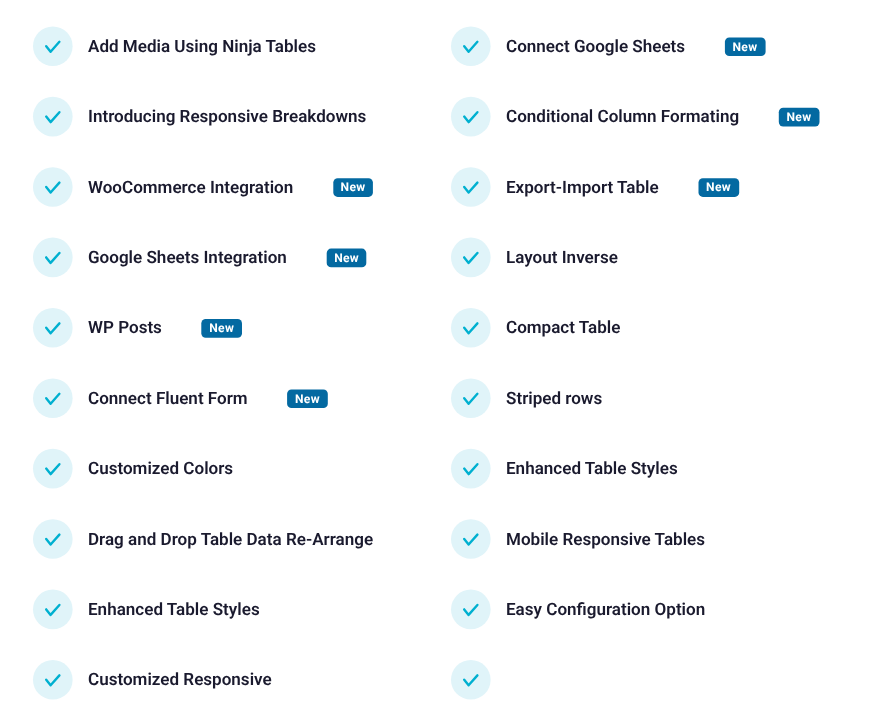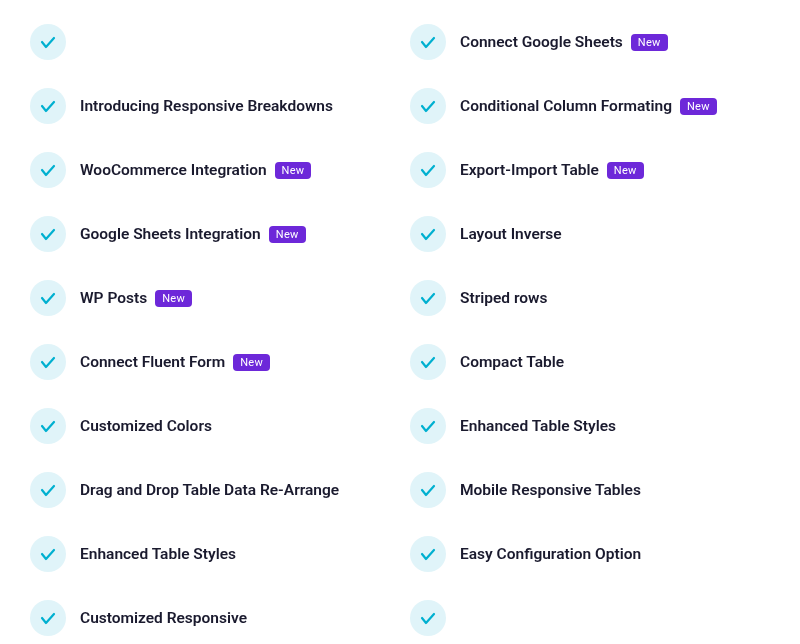--- a/index.html
+++ b/index.html
@@ -38,41 +38,43 @@
     .feature-label {
       font-size: 15.5px;
       font-weight: 600;
       color: #1a1a2e;
       display: flex;
       align-items: center;
       gap: 8px;
       flex-wrap: wrap;
     }
     .badge-new {
-      background: #6d28d9;
+      background: #0369a1;
       color: #fff;
       font-size: 11px;
-      font-weight: 400;
+      font-weight: 700;
       padding: 2px 7px;
       border-radius: 4px;
       letter-spacing: 0.3px;
       flex-shrink: 0;
+      margin-left: 28px;
     }
   </style>
 </head>
 <body>
 
 <div class="feature-grid">
   <div id="left-column">
       <div class="feature-item">
         <div class="check-circle">
           <svg viewBox="0 0 16 16" fill="none" xmlns="http://www.w3.org/2000/svg">
         <polyline points="2,8 6,13 14,4" stroke="#00b0d0" stroke-width="2.2" stroke-linecap="round" stroke-linejoin="round"></polyline>
       </svg>
         </div>
+        <span class="feature-label">Add Media Using Ninja Tables</span>
       </div>
       <div class="feature-item">
         <div class="check-circle">
           <svg viewBox="0 0 16 16" fill="none" xmlns="http://www.w3.org/2000/svg">
         <polyline points="2,8 6,13 14,4" stroke="#00b0d0" stroke-width="2.2" stroke-linecap="round" stroke-linejoin="round"></polyline>
       </svg>
         </div>
         <span class="feature-label">Introducing Responsive Breakdowns</span>
       </div>
       <div class="feature-item">
@@ -172,29 +174,29 @@
       </svg>
         </div>
         <span class="feature-label">Layout Inverse</span>
       </div>
       <div class="feature-item">
         <div class="check-circle">
           <svg viewBox="0 0 16 16" fill="none" xmlns="http://www.w3.org/2000/svg">
         <polyline points="2,8 6,13 14,4" stroke="#00b0d0" stroke-width="2.2" stroke-linecap="round" stroke-linejoin="round"></polyline>
       </svg>
         </div>
+        <span class="feature-label">Compact Table</span>
+      </div>
+      <div class="feature-item">
+        <div class="check-circle">
+          <svg viewBox="0 0 16 16" fill="none" xmlns="http://www.w3.org/2000/svg">
+        <polyline points="2,8 6,13 14,4" stroke="#00b0d0" stroke-width="2.2" stroke-linecap="round" stroke-linejoin="round"></polyline>
+      </svg>
+        </div>
         <span class="feature-label">Striped rows</span>
-      </div>
-      <div class="feature-item">
-        <div class="check-circle">
-          <svg viewBox="0 0 16 16" fill="none" xmlns="http://www.w3.org/2000/svg">
-        <polyline points="2,8 6,13 14,4" stroke="#00b0d0" stroke-width="2.2" stroke-linecap="round" stroke-linejoin="round"></polyline>
-      </svg>
-        </div>
-        <span class="feature-label">Compact Table</span>
       </div>
       <div class="feature-item">
         <div class="check-circle">
           <svg viewBox="0 0 16 16" fill="none" xmlns="http://www.w3.org/2000/svg">
         <polyline points="2,8 6,13 14,4" stroke="#00b0d0" stroke-width="2.2" stroke-linecap="round" stroke-linejoin="round"></polyline>
       </svg>
         </div>
         <span class="feature-label">Enhanced Table Styles</span>
       </div>
       <div class="feature-item">

